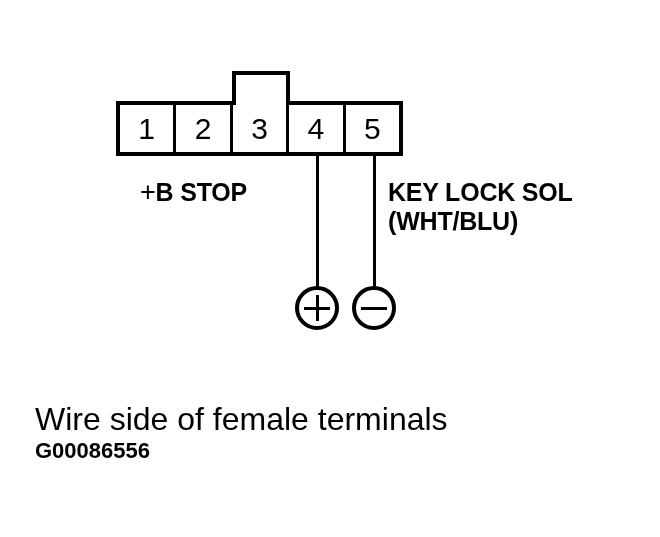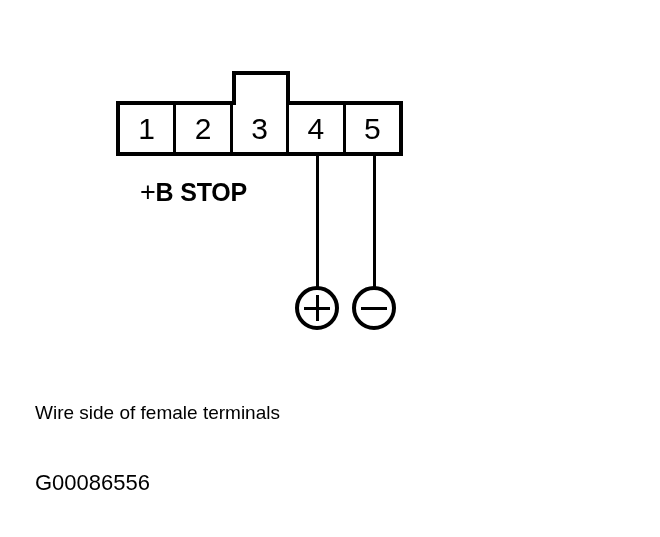--- a/index.html
+++ b/index.html
@@ -115,34 +115,33 @@
   .plus-prefix {
     font-weight: 400;
     font-size: 27px;
   }
 
   
   .caption {
     position: absolute;
     left: 35px;
     top: 403px;
-    font-size: 19px;
+    font-size: 32px;
     line-height: 1;
     font-weight: 400;
     white-space: nowrap;
   }
   .figure-id {
     position: absolute;
     left: 35px;
     top: 440px;
     font-size: 22px;
     line-height: 1;
-    font-weight: 400;
+    font-weight: 700;
     white-space: nowrap;
-    margin-top: 32px;
   }
 </style>
 </head>
 <body>
 
 <div id="page">
 
   <div class="lock-tab"></div>
 
   <div class="connector-body">
@@ -163,20 +162,24 @@
     </div>
   </div>
 
   <div class="wire wire-pin4"></div>
   <div class="wire wire-pin5"></div>
 
   <div class="wire-label label-left">
     <span class="line"><span class="plus-prefix">+</span><span>B STOP</span></span>
   </div>
 
+  <div class="wire-label label-right">
+    <span class="line">KEY LOCK SOL</span>
+    <span class="line">(WHT/BLU)</span>
+  </div>
 
   <div class="polarity polarity-plus">
     <span class="bar-h"></span>
     <span class="bar-v"></span>
   </div>
   <div class="polarity polarity-minus">
     <span class="bar-h"></span>
   </div>
 
   <div class="caption">Wire side of female terminals</div>

